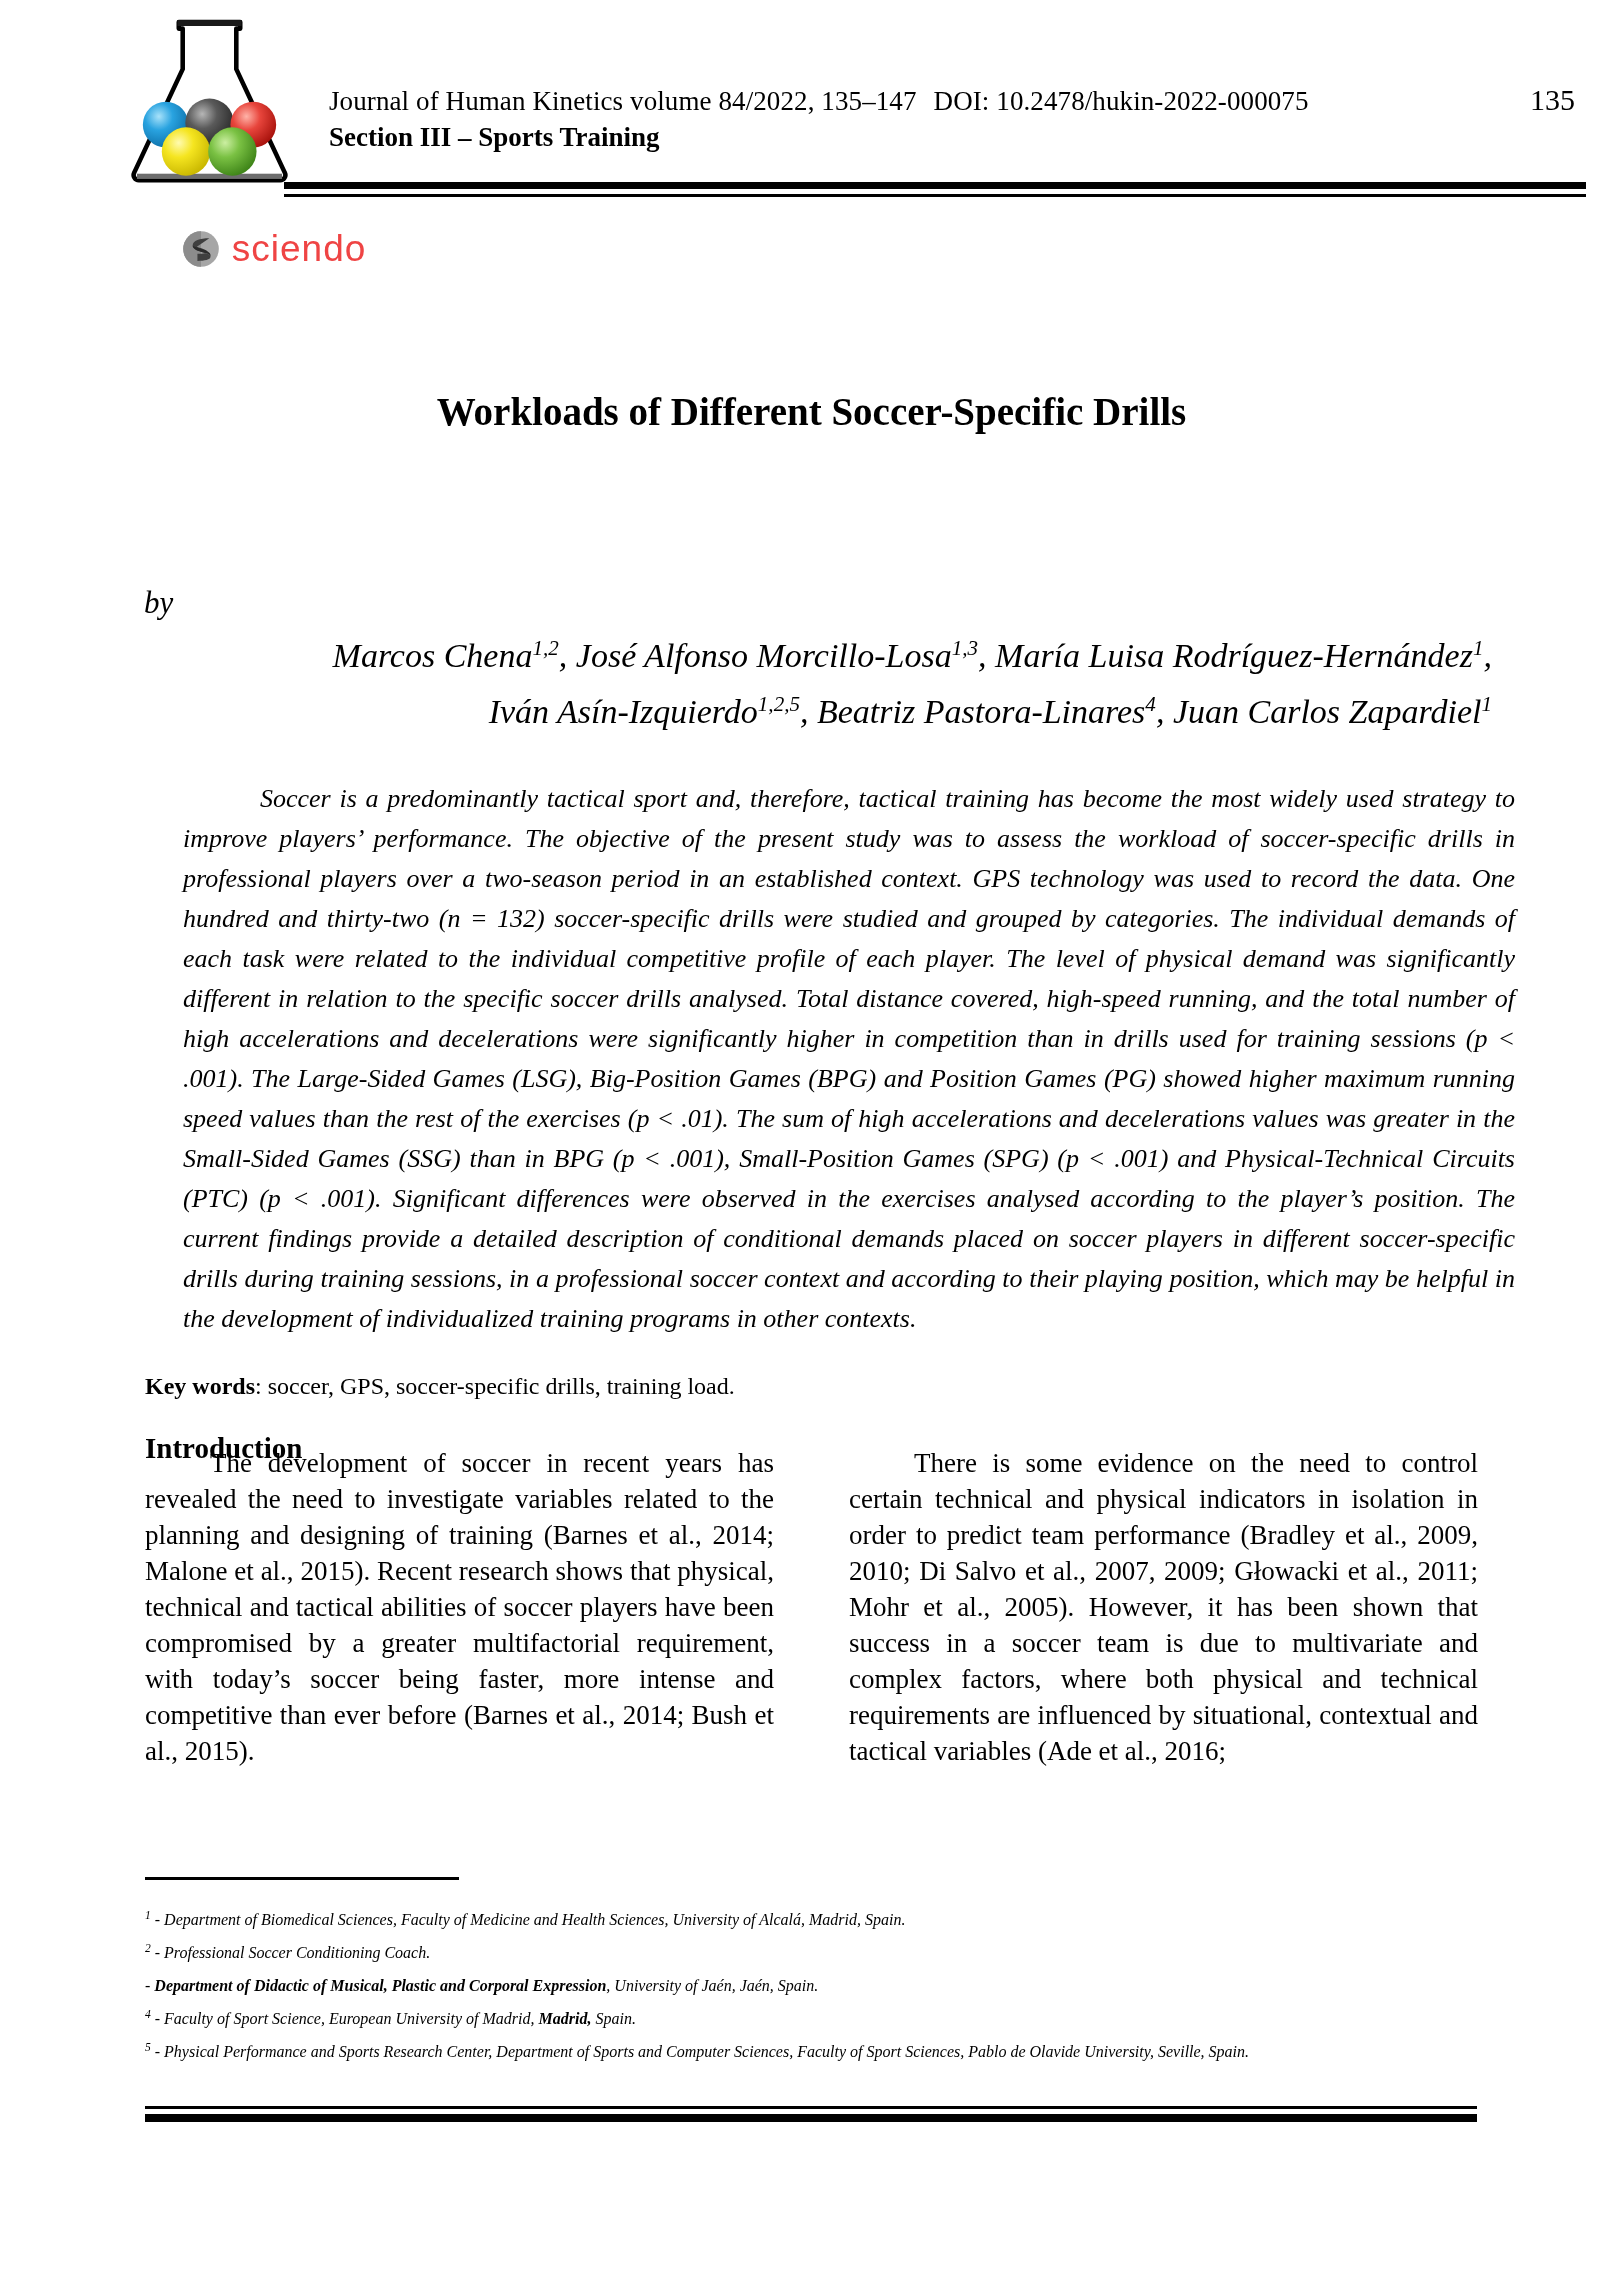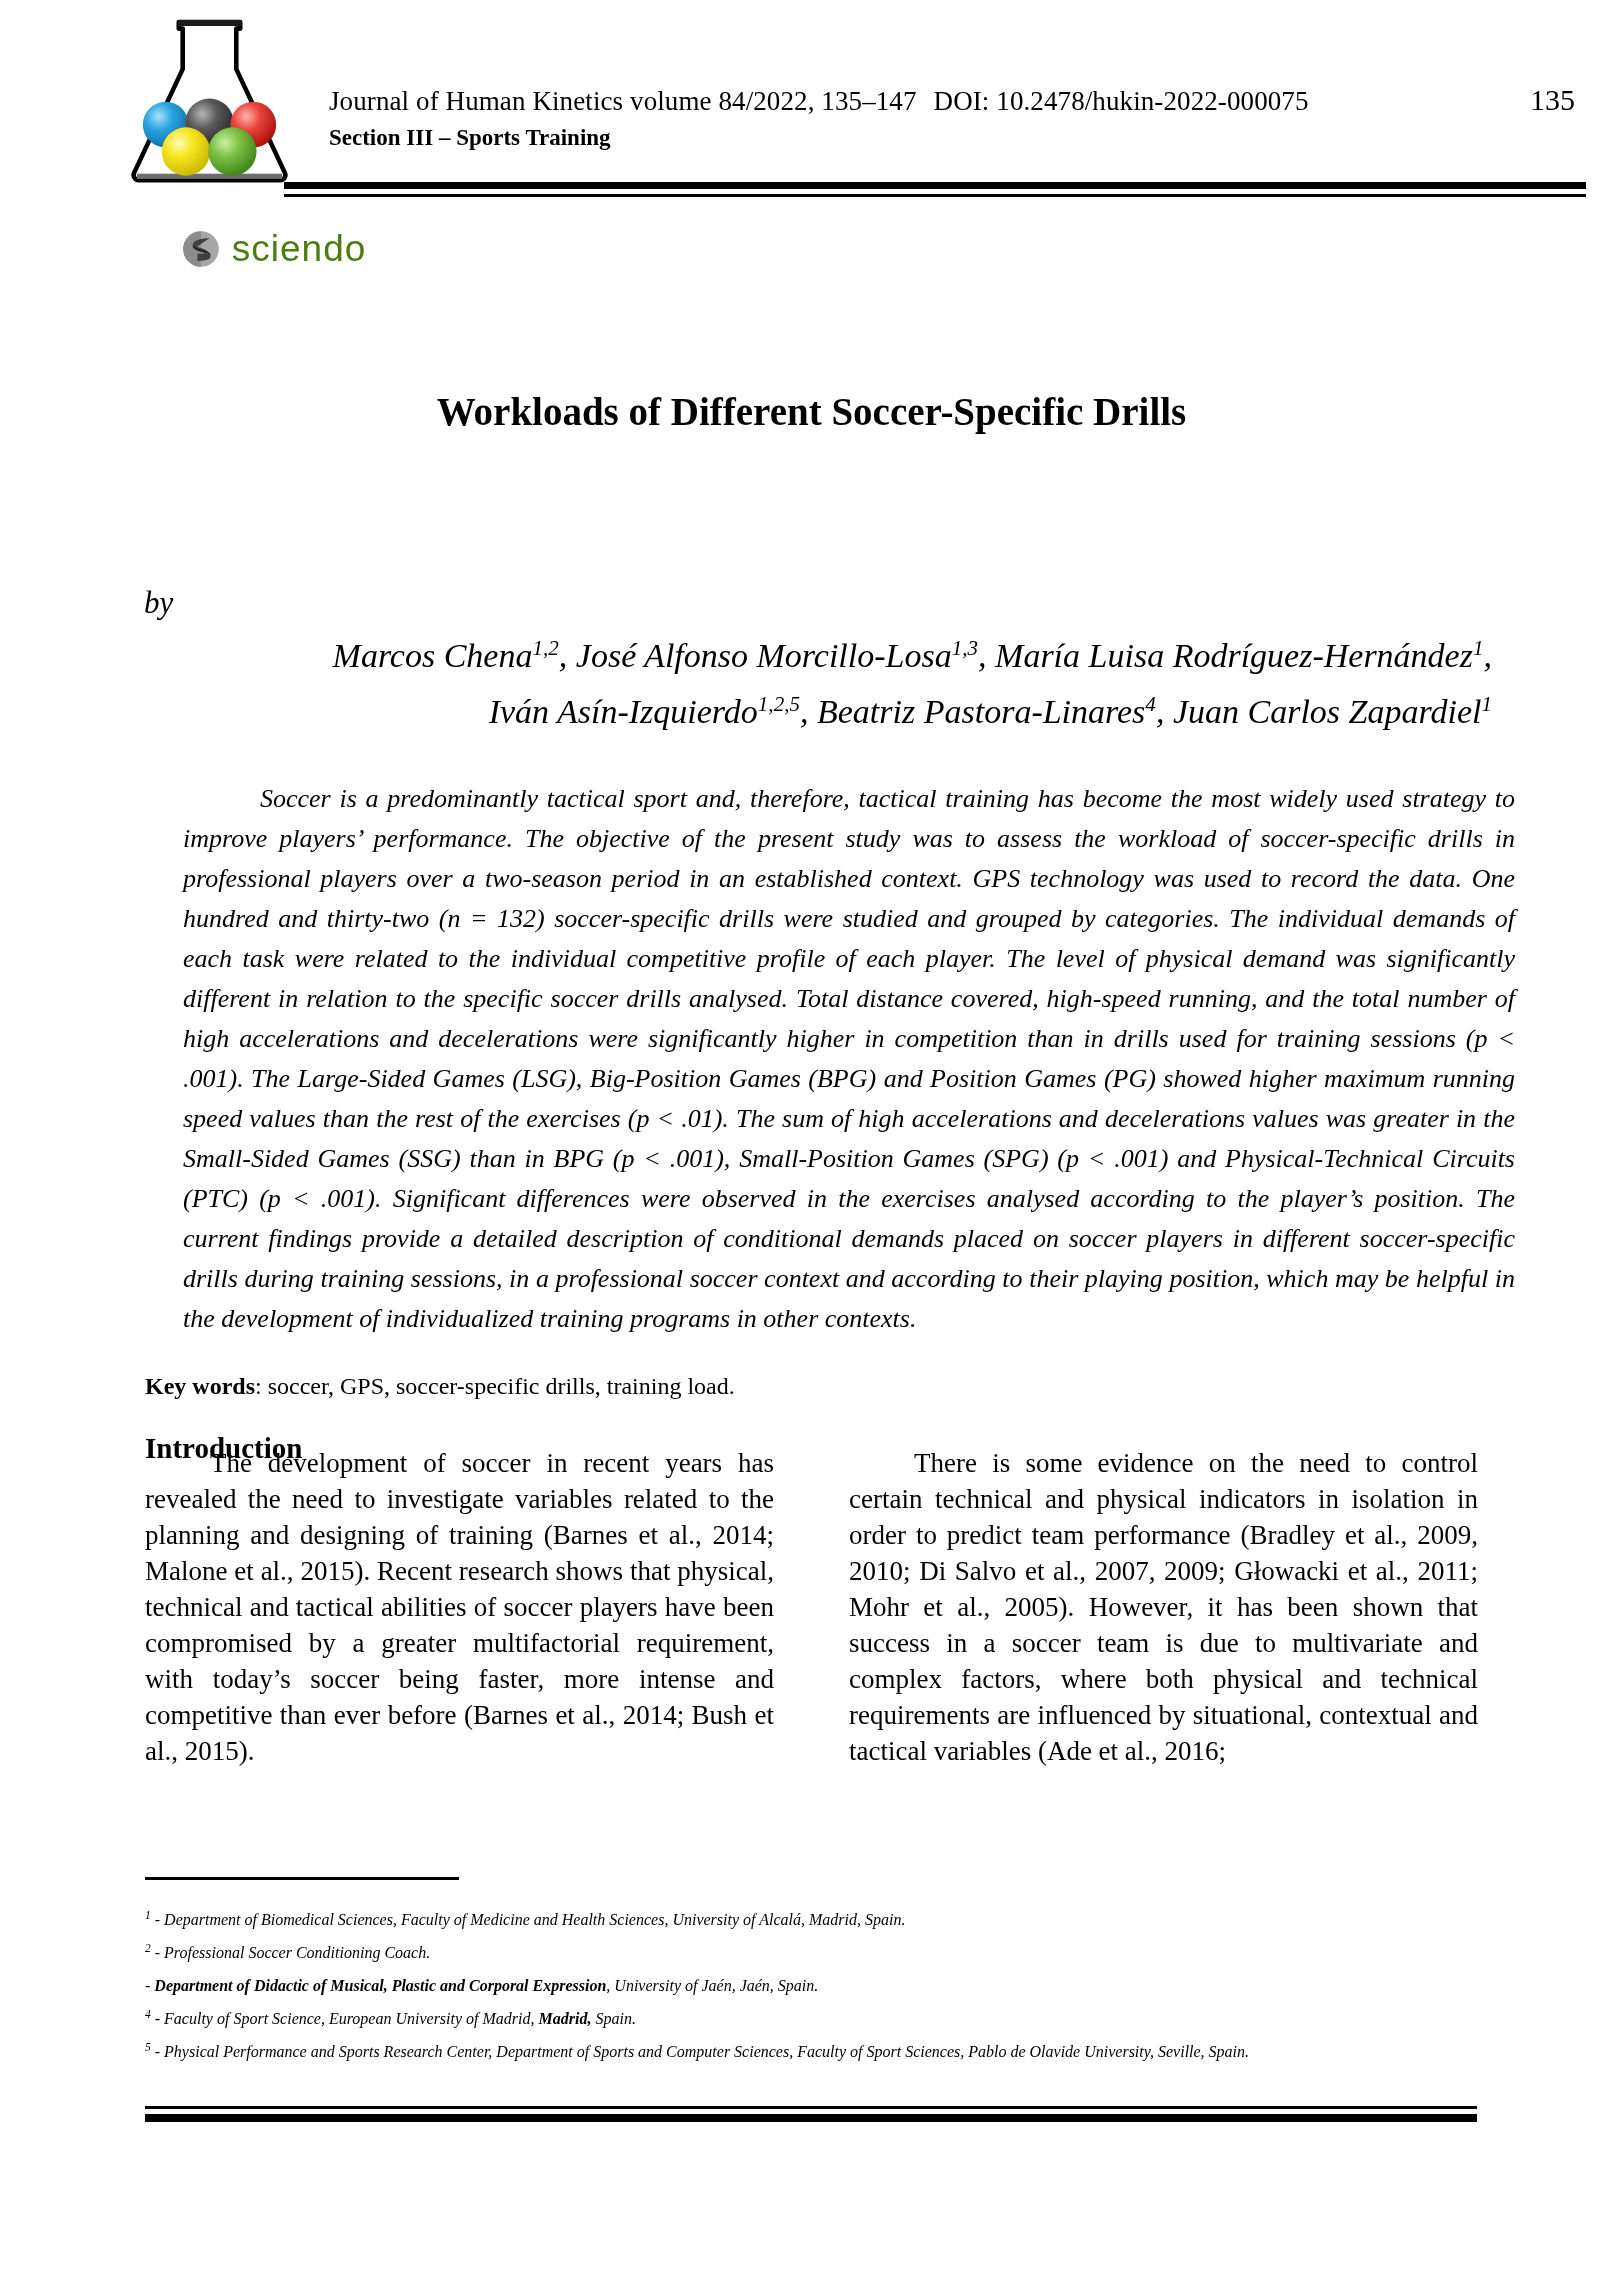--- a/index.html
+++ b/index.html
@@ -47,21 +47,21 @@
   .journal-line {
     font-size: 27px;
     line-height: 35px;
     white-space: nowrap;
     letter-spacing: 0.1px;
   }
   .journal-line .doi {
     margin-left: 17px;
   }
   .section-line {
-    font-size: 23px;
+    font-size: 27px;
     line-height: 37px;
     font-weight: bold;
     white-space: nowrap;
   }
   .page-number {
     position: absolute;
     left: 1410px;
     top: 82px;
     font-size: 30px;
     line-height: 35px;
@@ -97,21 +97,21 @@
   }
   .sciendo-mark {
     width: 38px;
     height: 38px;
     display: block;
   }
   .sciendo-word {
     font-family: "Liberation Sans", "DejaVu Sans", sans-serif;
     font-size: 37px;
     line-height: 38px;
-    color: #4d7c0f;
+    color: #ef4444;
     letter-spacing: 1px;
   }
 
   
   .article-title {
     position: absolute;
     left: 144px;
     top: 360px;
     width: 1335px;
     text-align: center;

